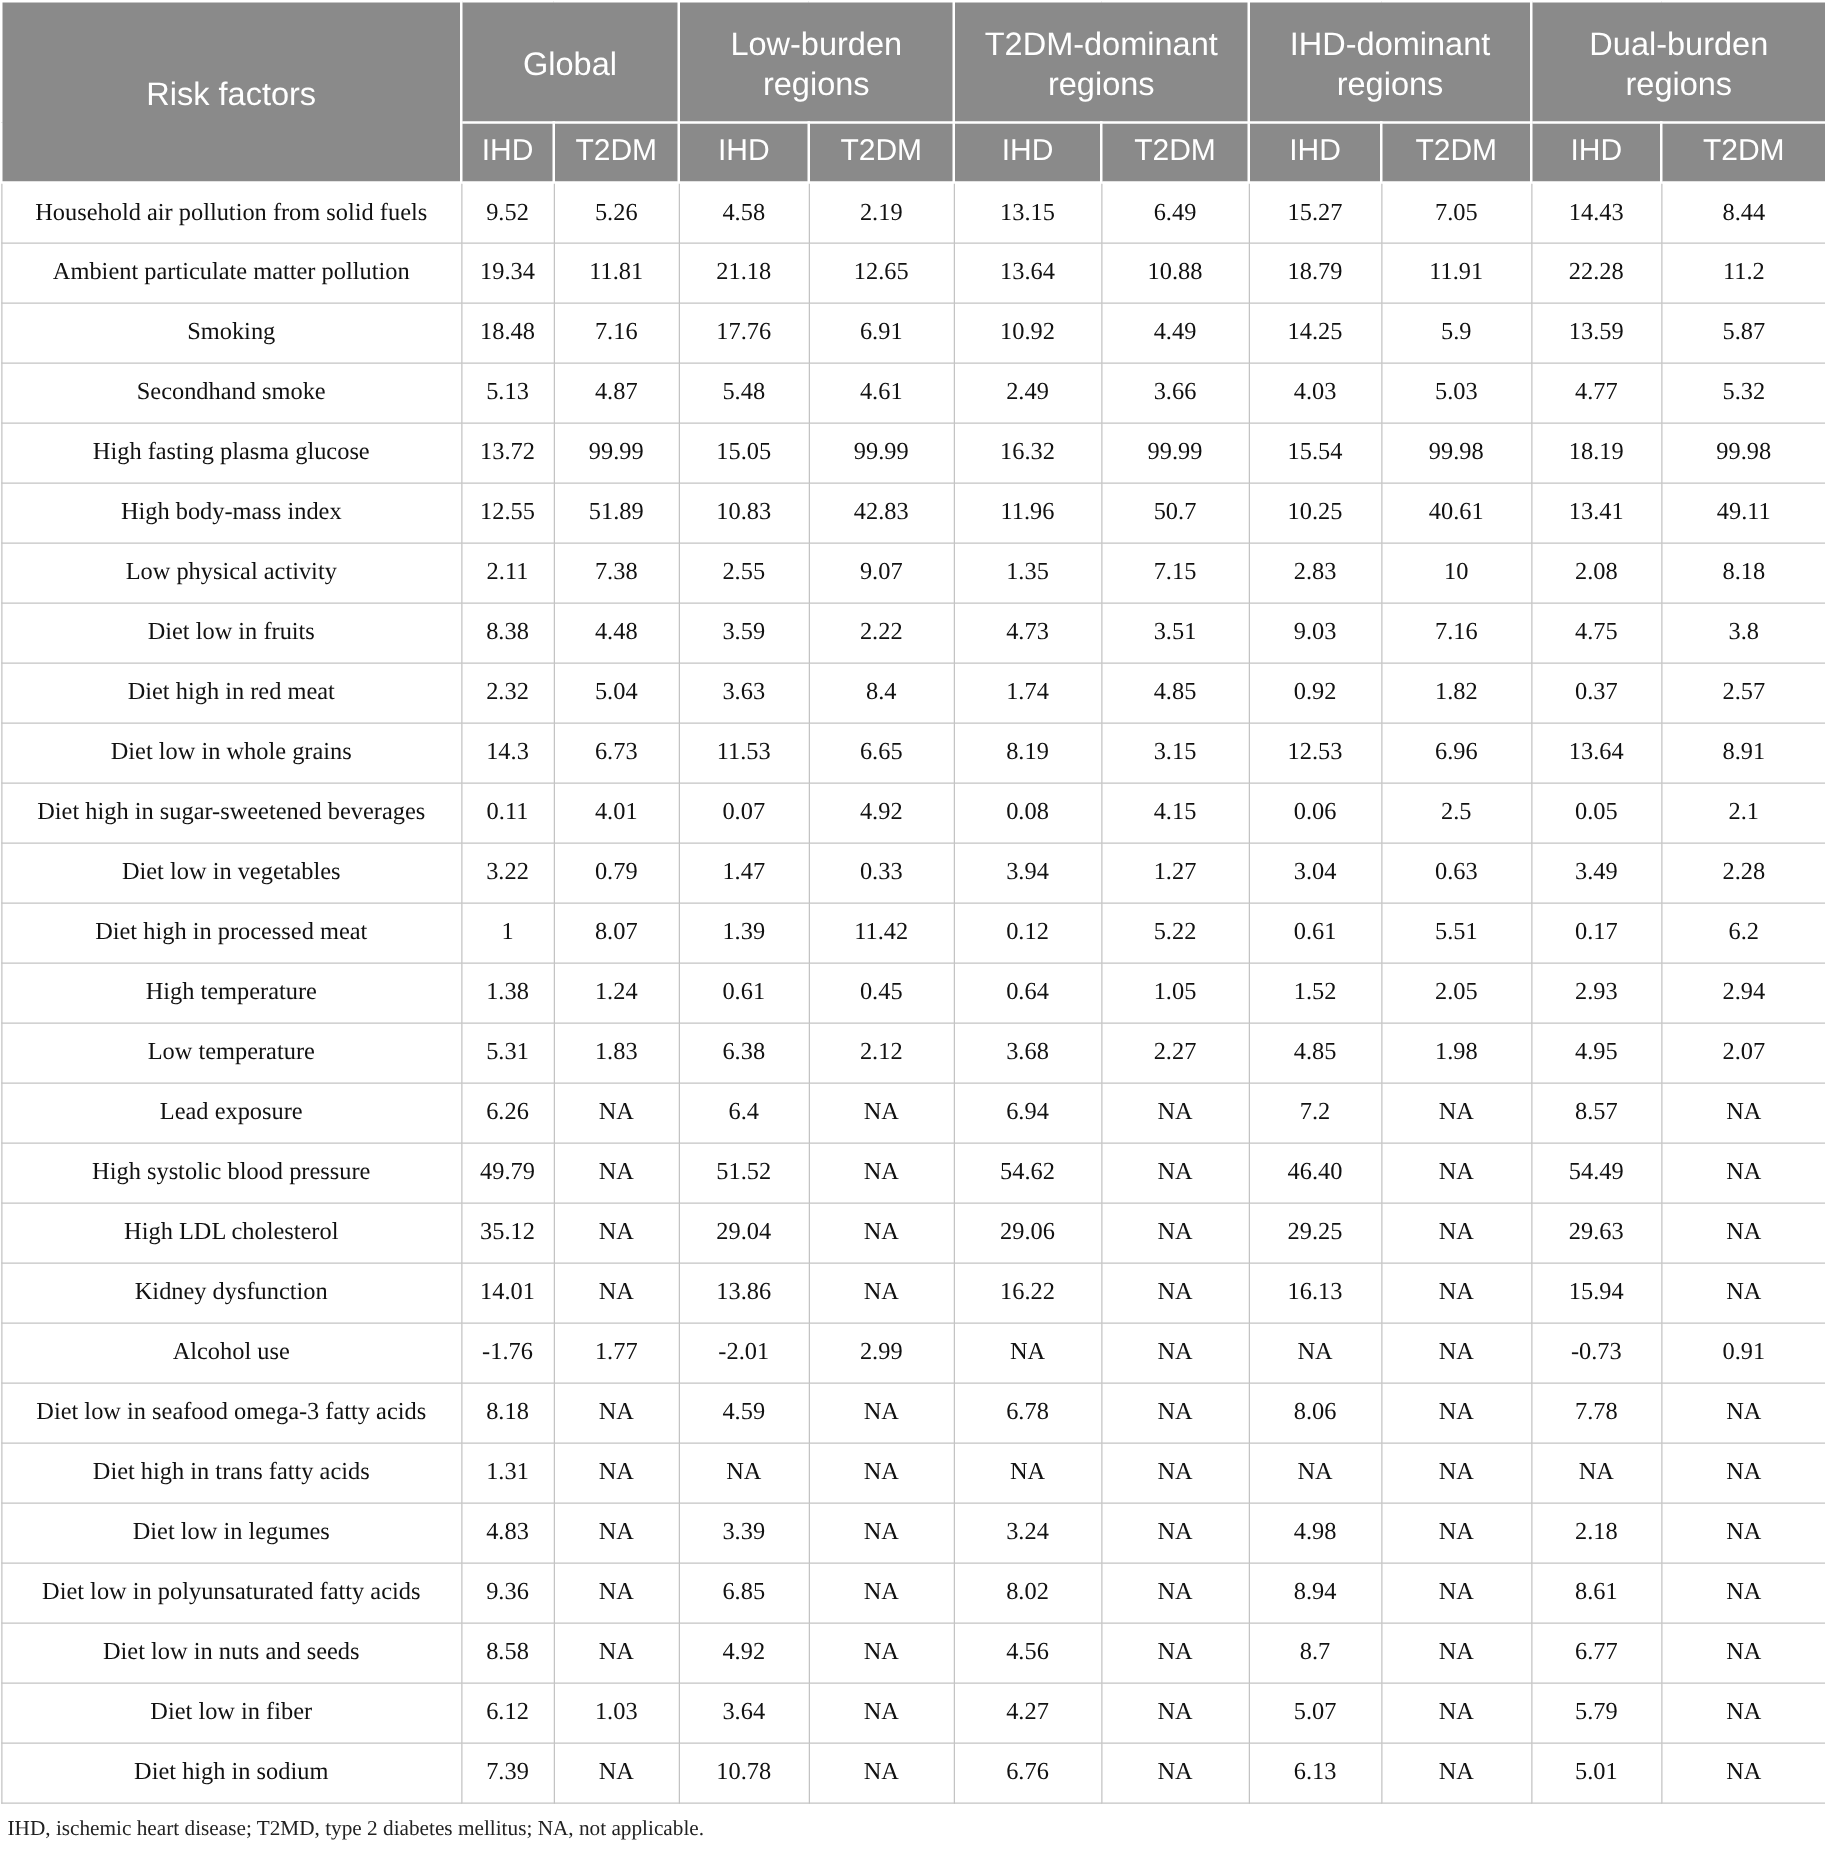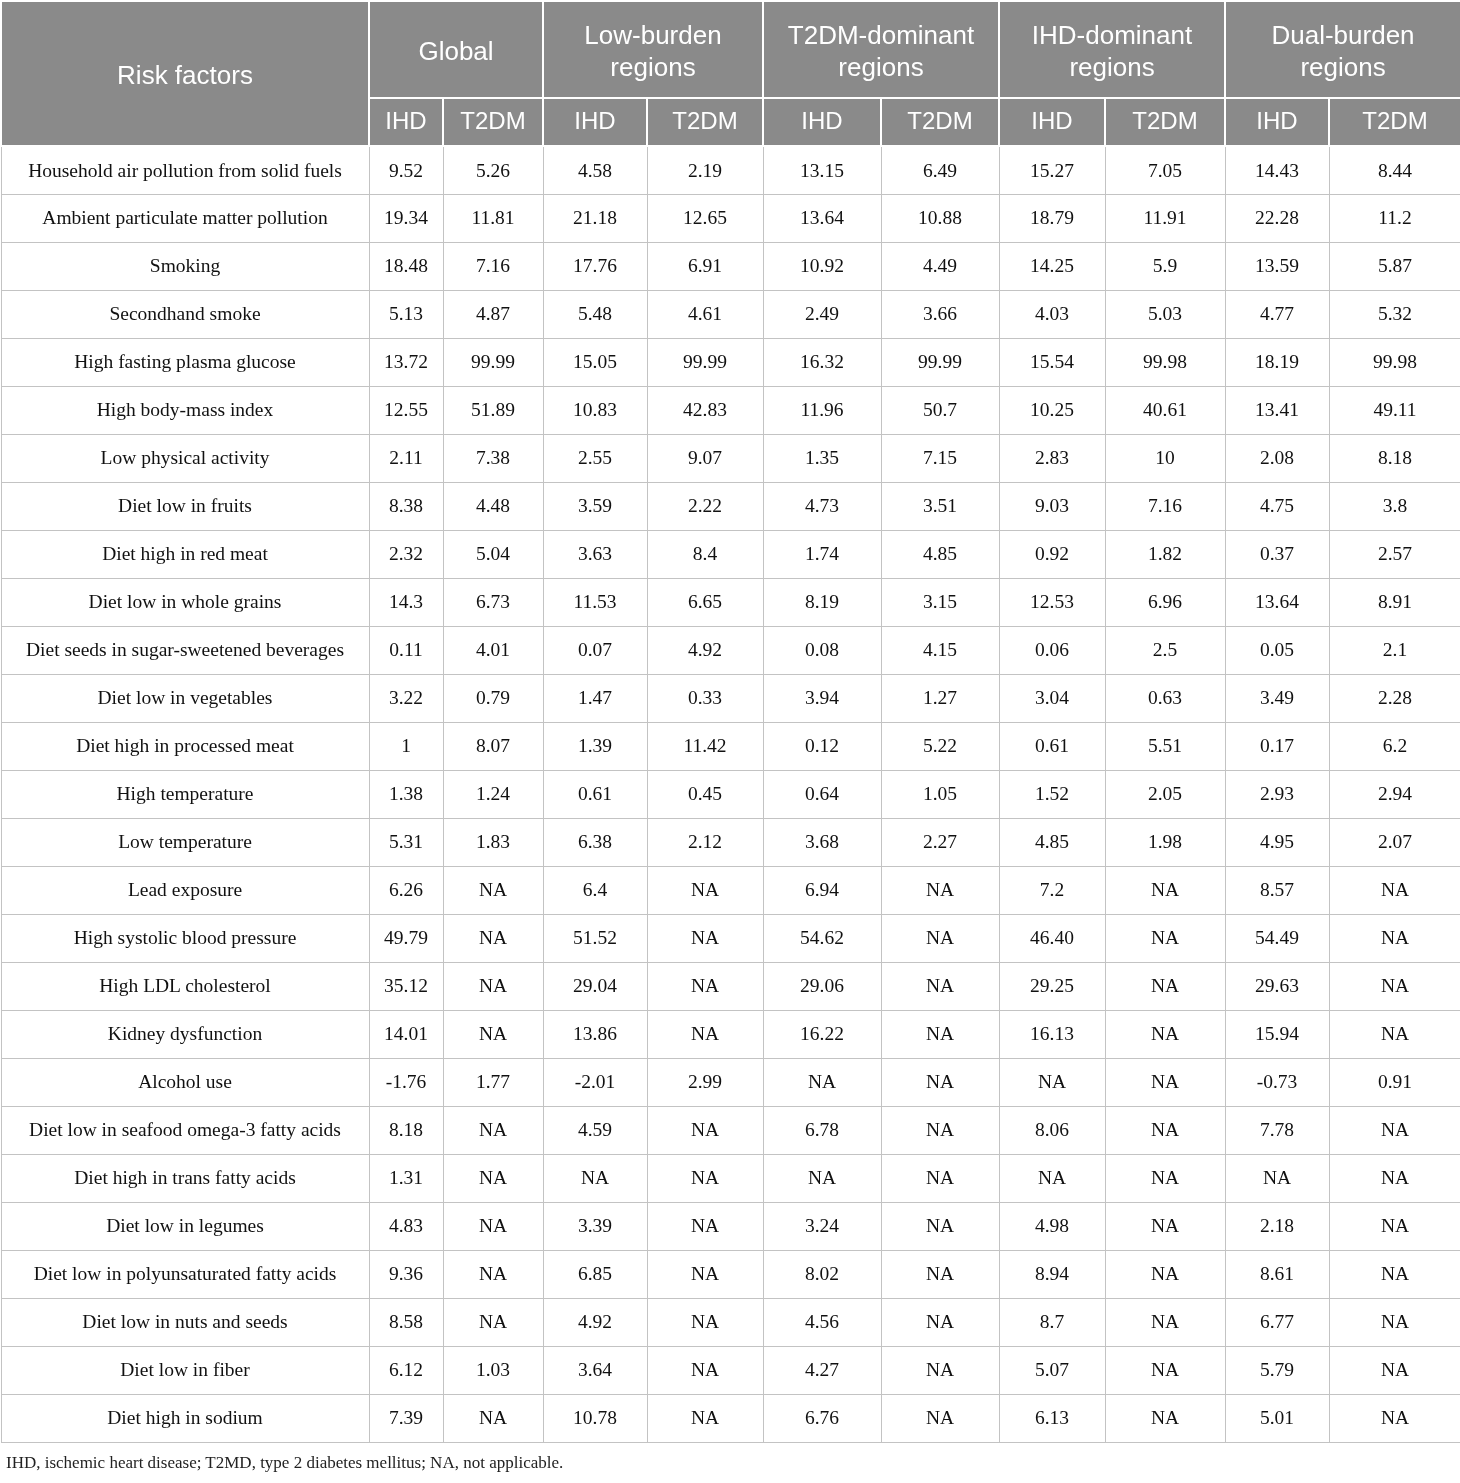--- a/index.html
+++ b/index.html
@@ -232,21 +232,21 @@
           <td>11.53</td>
           <td>6.65</td>
           <td>8.19</td>
           <td>3.15</td>
           <td>12.53</td>
           <td>6.96</td>
           <td>13.64</td>
           <td>8.91</td>
         </tr>
         <tr>
-          <td class="label-cell">Diet seeds in sugar-sweetened beverages</td>
+          <td class="label-cell">Diet high in sugar-sweetened beverages</td>
           <td>0.11</td>
           <td>4.01</td>
           <td>0.07</td>
           <td>4.92</td>
           <td>0.08</td>
           <td>4.15</td>
           <td>0.06</td>
           <td>2.5</td>
           <td>0.05</td>
           <td>2.1</td>

